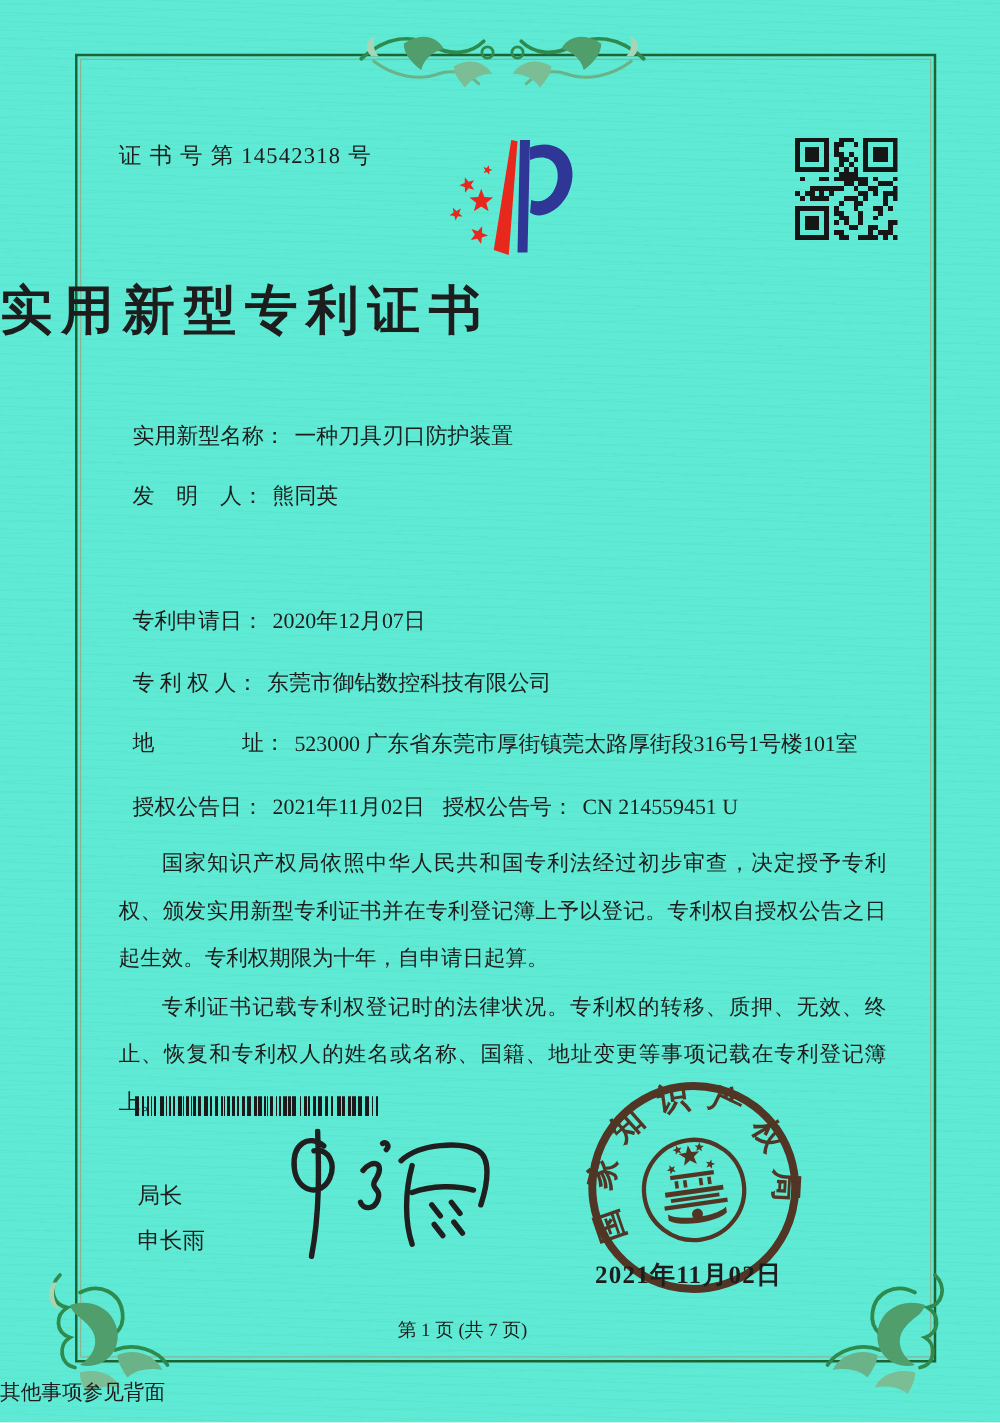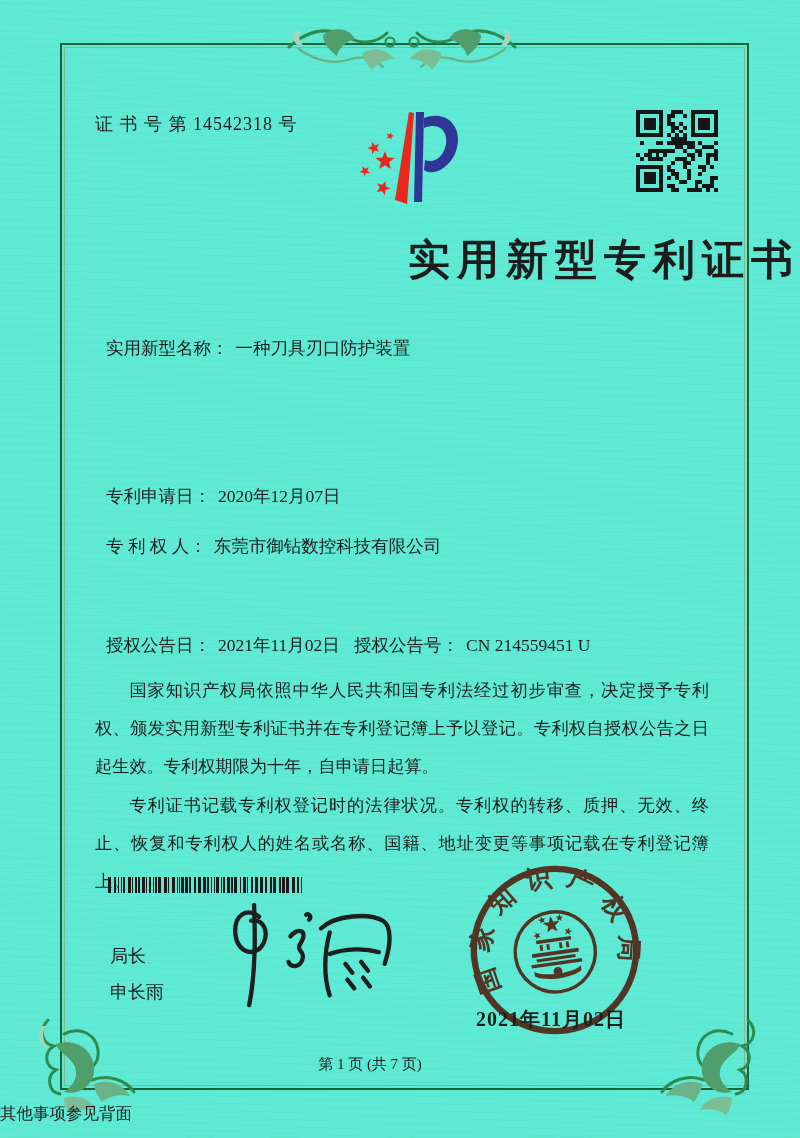--- a/index.html
+++ b/index.html
@@ -15,21 +15,21 @@
   }
   .frame{
     position:absolute;left:60px;top:43px;width:685px;height:1043px;z-index:1;
     border:2.5px solid #1c6434;
   }
   .frame::before{
     content:"";position:absolute;inset:2px;border:1px solid #8ab597;
   }
   .abs{position:absolute;z-index:2;}
   .certno{left:95px;top:112px;font-size:18px;letter-spacing:1px;}
-  .title{left:0;right:0;top:232px;text-align:right;font-size:42px;font-weight:bold;letter-spacing:7px;}
+  .title{left:0;right:0;top:220px;text-align:left;font-size:42px;font-weight:bold;letter-spacing:7px;}
   .frow{left:106px;font-size:17.5px;white-space:nowrap;}
   .frow .flabel{white-space:pre;}
   .frow .fvalue{margin-left:7px;}
   .frow-wrap{white-space:normal;}
   .frow-wrap .fvalue{display:inline-block;vertical-align:top;width:515px;line-height:27px;}
   .grantpair2{position:absolute;left:248px;top:0;white-space:nowrap;}
   .paras{left:95px;top:672px;width:614px;}
   .paras p{margin:0;font-size:17.2px;line-height:2.22;text-indent:2em;text-align:justify;}
   .signer-title{left:110px;top:944px;font-size:18px;}
   .signer-name{left:110px;top:980px;font-size:18px;}
@@ -319,25 +319,31 @@
       <rect x="16" y="20" width="1" height="1" fill="#161616"></rect>
       <rect x="18" y="20" width="1" height="1" fill="#161616"></rect>
       <rect x="20" y="20" width="1" height="1" fill="#161616"></rect>
     </svg>
 
   <div class="abs title">实用新型专利证书</div>
 
   <div class="abs frow" style="top:336px">
     <span class="flabel">实用新型名称：</span><span class="fvalue">一种刀具刃口防护装置</span>
   </div>
+  <div class="abs frow" style="top:384px">
+    <span class="flabel">发　明　人：</span><span class="fvalue">熊同英</span>
+  </div>
   <div class="abs frow" style="top:484px">
     <span class="flabel">专利申请日：</span><span class="fvalue">2020年12月07日</span>
   </div>
   <div class="abs frow" style="top:534px">
     <span class="flabel">专 利 权 人：</span><span class="fvalue">东莞市御钻数控科技有限公司</span>
+  </div>
+  <div class="abs frow frow-wrap" style="top:582px">
+    <span class="flabel">地　　　　址：</span><span class="fvalue">523000 广东省东莞市厚街镇莞太路厚街段316号1号楼101室</span>
   </div>
   <div class="abs frow" style="top:633px;width:600px">
     <span class="flabel">授权公告日：</span><span class="fvalue">2021年11月02日</span>
     <span class="grantpair2">
       <span class="flabel">授权公告号：</span><span class="fvalue">CN 214559451 U</span>
     </span>
   </div>
 
   <div class="abs paras">
     <p>国家知识产权局依照中华人民共和国专利法经过初步审查，决定授予专利权、颁发实用新型专利证书并在专利登记簿上予以登记。专利权自授权公告之日起生效。专利权期限为十年，自申请日起算。</p>

